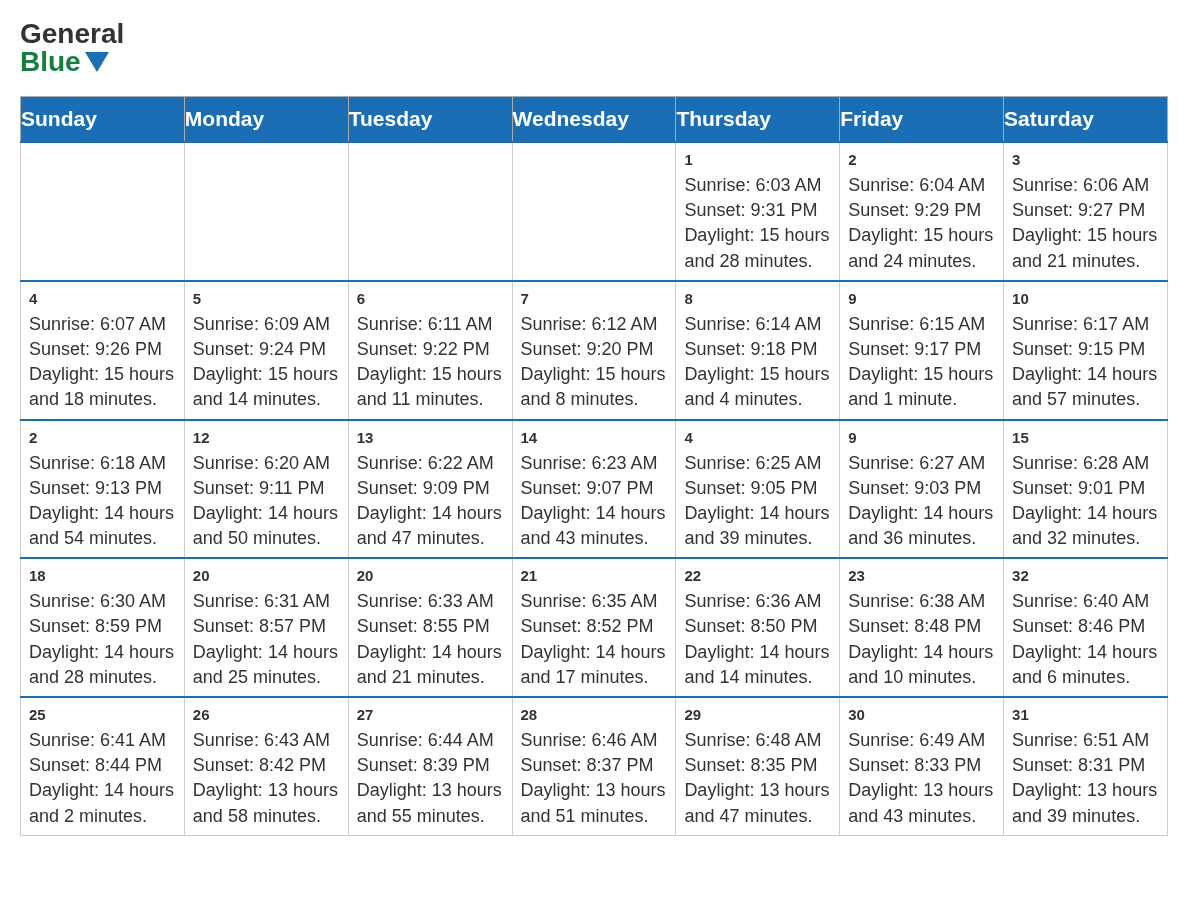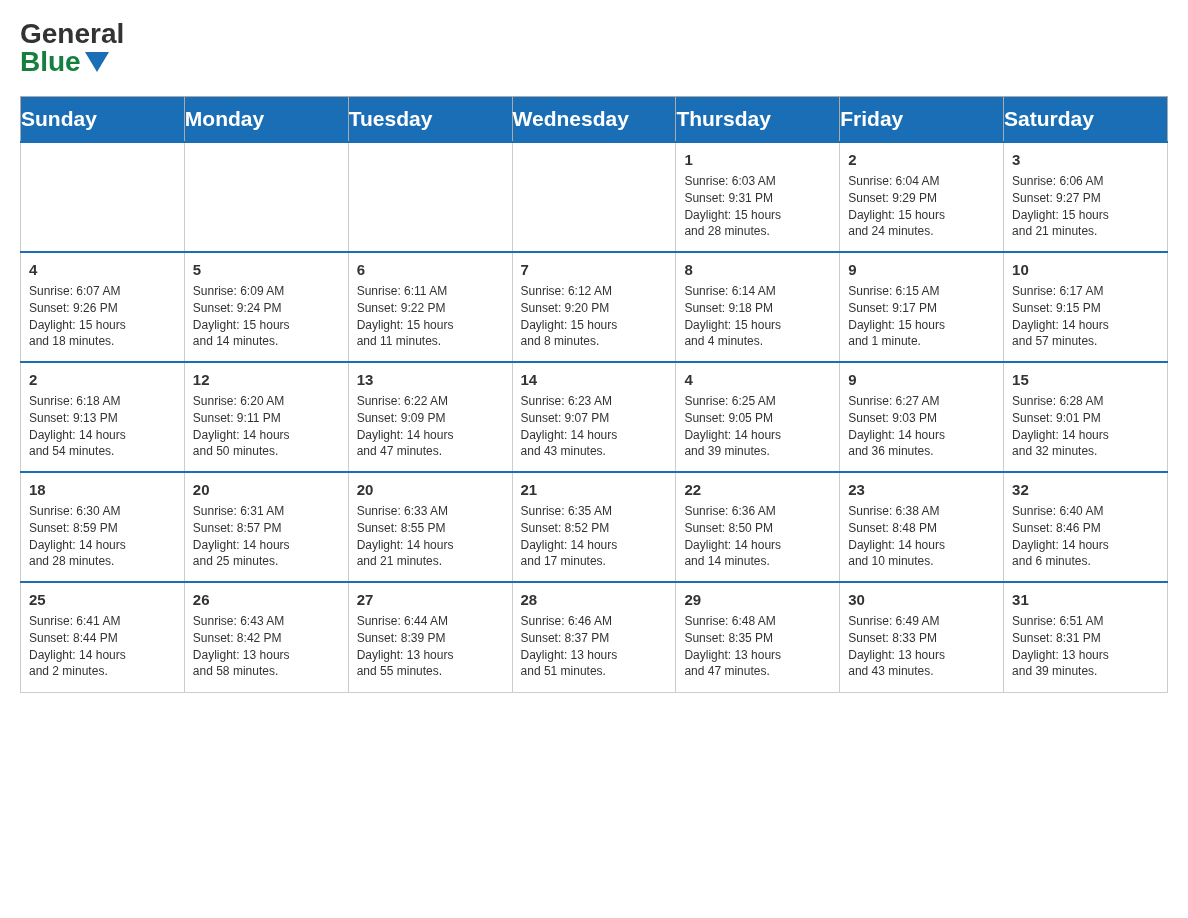--- a/index.html
+++ b/index.html
@@ -89,21 +89,21 @@
     }
     .day-num {
       font-size: 15px;
       font-weight: bold;
       color: #333;
       display: block;
       margin-bottom: 3px;
     }
     .day-info {
       color: #333;
-      font-size: 12px;
+      font-size: 18px;
     }
     .empty-cell {
       background: #fff;
     }
   </style>
 </head>
 <body>
 
 <div class="header">
   <div class="logo">

